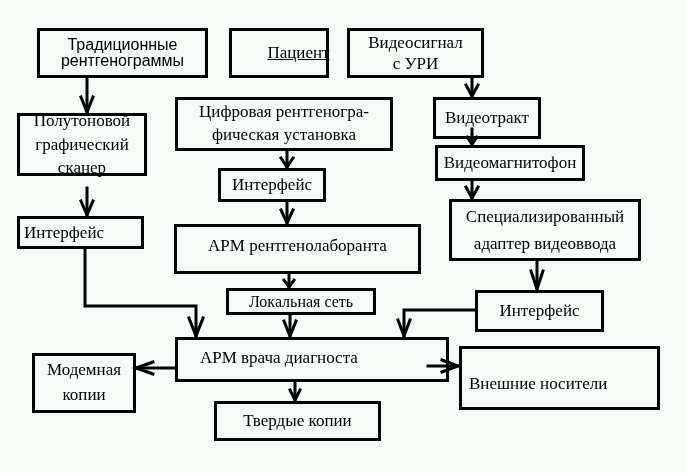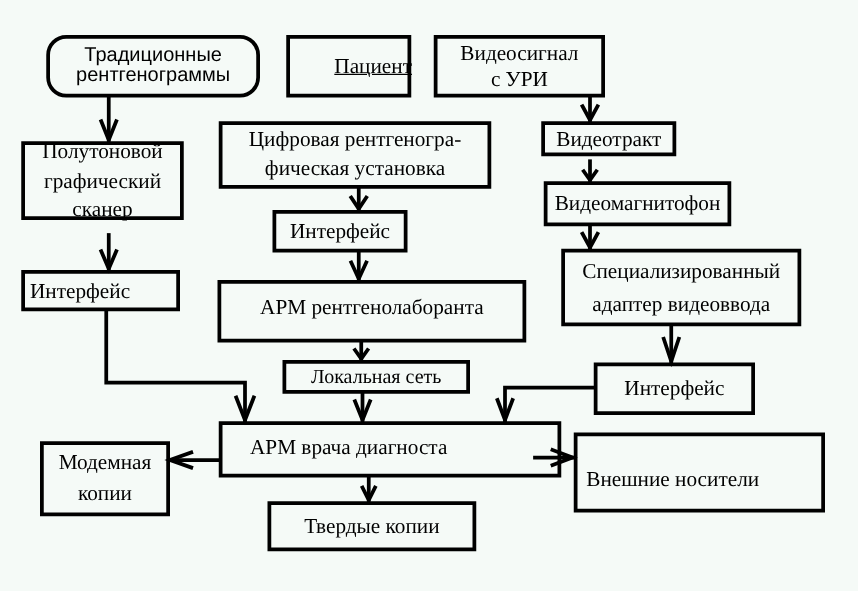--- a/index.html
+++ b/index.html
@@ -15,21 +15,21 @@
       border: 3px solid #000;
       background: transparent;
       color: #000;
       display: flex;
       align-items: center;
       justify-content: center;
       text-align: center;
       line-height: 1.25;
     }
     .serif { font-family: "Liberation Serif", "DejaVu Serif", serif; font-size: 17px; }
-    .sans  { font-family: "Liberation Sans", "DejaVu Sans", sans-serif; font-size: 16px; line-height: 1.0; border-radius: 16px; }
+    .sans  { font-family: "Liberation Sans", "DejaVu Sans", sans-serif; font-size: 16px; line-height: 1.0; }
     .u { text-decoration: underline; margin-left: 39px; }
     .txt { white-space: pre-line; }
     svg.wires { position: absolute; left: 0; top: 0; }
   </style>
 </head>
 <body>
 
 <svg class="wires" width="686" height="473">
   <g stroke="#000" stroke-width="3" fill="none" stroke-linecap="square">
 
@@ -128,21 +128,21 @@
   <span class="txt">Полутоновой
 графический
 сканер</span>
 </div>
 
 <div class="box serif" style="left:175px;top:97px;width:218px;height:54px;line-height:1.35;">
   <span class="txt">Цифровая рентгеногра-
 фическая  установка</span>
 </div>
 
-<div class="box serif" style="left:433px;top:97px;width:108px;height:28px;align-items:flex-end;">
+<div class="box serif" style="left:433px;top:97px;width:108px;height:42px;">
   <span>Видеотракт</span>
 </div>
 
 <div class="box serif" style="left:435px;top:145px;width:150px;height:36px;">
   <span>Видеомагнитофон</span>
 </div>
 
 <div class="box serif" style="left:218px;top:168px;width:108px;height:34px;">
   <span>Интерфейс</span>
 </div>

